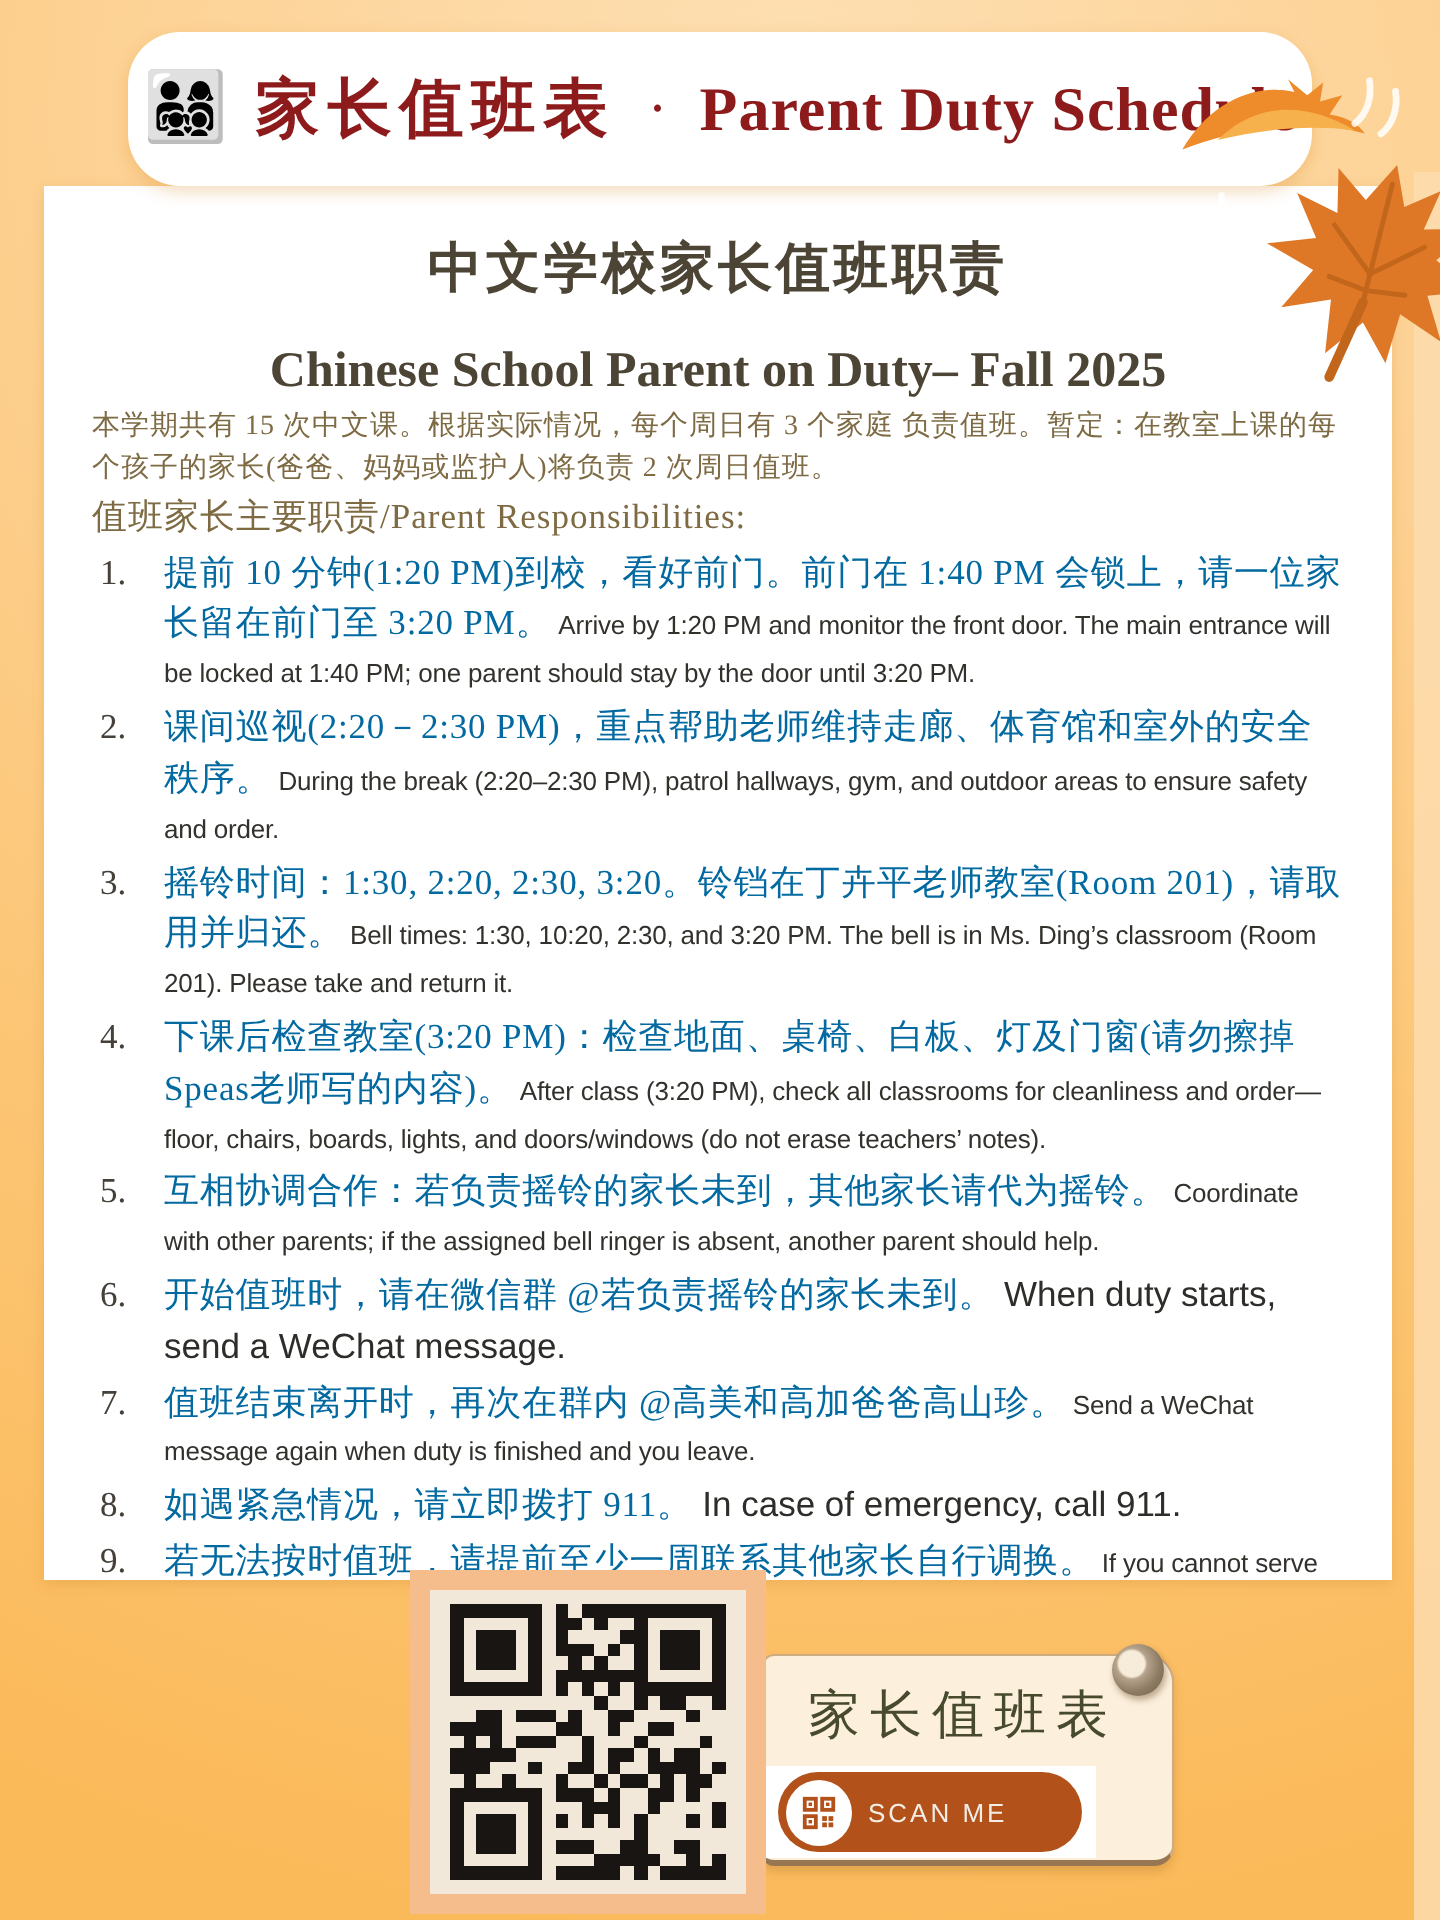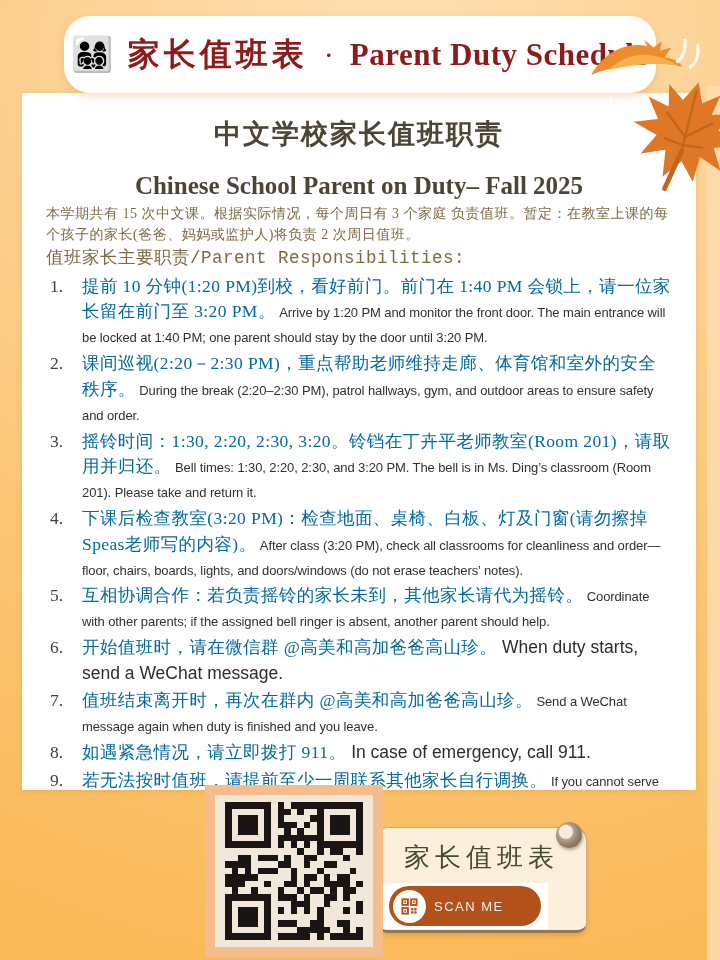--- a/index.html
+++ b/index.html
@@ -24,21 +24,21 @@
   .swoosh1{position:absolute;left:672px;top:34px;width:34px;height:38px;z-index:5;transform:rotate(8deg);}
   .swoosh2{position:absolute;left:592px;top:92px;width:32px;height:36px;z-index:5;transform:rotate(-14deg) scaleX(-1);}
 
   
   .sheet{position:absolute;left:22px;top:93px;width:674px;height:697px;background:#ffffff;
          z-index:3;box-sizing:border-box;padding:6px 24px 0 24px;overflow:hidden;
          box-shadow:0 2px 6px rgba(200,130,40,.25);}
   .doc-title-zh{margin:18px;text-align:center;font-size:27px;font-weight:700;letter-spacing:2px;color:#4c4536;line-height:1.3;}
   .doc-title-en{margin:0;text-align:center;font-size:25px;font-weight:700;color:#4c4536;line-height:1.25;}
   .intro{margin:2px 0 0 0;font-size:14px;line-height:1.5;color:#7e6b44;letter-spacing:.5px;}
-  .resp-heading{margin:0;font-size:17.5px;line-height:1.5;color:#7e6b44;letter-spacing:.5px;font-weight:400;font-family:Liberation Mono, monospace;}
+  .resp-heading{margin:0;font-size:17.5px;line-height:1.5;color:#7e6b44;letter-spacing:.5px;font-weight:400;}
   ol.resp{list-style:none;margin:1px 0 0 0;padding:0;}
   ol.resp li{position:relative;padding-left:36px;margin:2px 0;line-height:1.48;}
   ol.resp .num{position:absolute;left:4px;top:0;font-size:17.5px;color:#45413a;}
   ol.resp .zh{font-size:17.5px;color:#0369a1;letter-spacing:.4px;}
   ol.resp .en{font-family:"Liberation Sans",sans-serif;font-size:13px;line-height:1.45;color:#33312c;letter-spacing:-0.1px;}
   ol.resp .en.big{font-size:17.5px;line-height:1.45;color:#2e2d29;letter-spacing:0;}
 
   
   .qr-box{position:absolute;left:205px;top:785px;width:178px;height:172px;z-index:7;
           background:#f1e8d9;border:10px solid #f5bd8b;box-sizing:border-box;
@@ -106,24 +106,24 @@
   </svg>
 
   <div class="sheet">
     <h1 class="doc-title-zh">中文学校家长值班职责</h1>
     <h2 class="doc-title-en">Chinese School Parent on Duty– Fall 2025</h2>
     <p class="intro">本学期共有 15 次中文课。根据实际情况，每个周日有 3 个家庭 负责值班。暂定：在教室上课的每个孩子的家长(爸爸、妈妈或监护人)将负责 2 次周日值班。</p>
     <p class="resp-heading">值班家长主要职责/Parent Responsibilities:</p>
     <ol class="resp">
         <li><span class="num">1.</span><span class="zh">提前 10 分钟(1:20 PM)到校，看好前门。前门在 1:40 PM 会锁上，请一位家长留在前门至 3:20 PM。</span><span class="en"> Arrive by 1:20 PM and monitor the front door. The main entrance will be locked at 1:40 PM; one parent should stay by the door until 3:20 PM.</span></li>
         <li><span class="num">2.</span><span class="zh">课间巡视(2:20－2:30 PM)，重点帮助老师维持走廊、体育馆和室外的安全秩序。</span><span class="en"> During the break (2:20–2:30 PM), patrol hallways, gym, and outdoor areas to ensure safety and order.</span></li>
-        <li><span class="num">3.</span><span class="zh">摇铃时间：1:30, 2:20, 2:30, 3:20。铃铛在丁卉平老师教室(Room 201)，请取用并归还。</span><span class="en"> Bell times: 1:30, 2:20, 2:30, and 3:20 PM. The bell is in Ms. Ding’s classroom (Room 201). Please take and return it.</span></li>
+        <li><span class="num">3.</span><span class="zh">摇铃时间：1:30, 2:20, 2:30, 3:20。铃铛在丁卉平老师教室(Room 201)，请取用并归还。</span><span class="en"> Bell times: 1:30, 10:20, 2:30, and 3:20 PM. The bell is in Ms. Ding’s classroom (Room 201). Please take and return it.</span></li>
         <li><span class="num">4.</span><span class="zh">下课后检查教室(3:20 PM)：检查地面、桌椅、白板、灯及门窗(请勿擦掉Speas老师写的内容)。</span><span class="en"> After class (3:20 PM), check all classrooms for cleanliness and order—floor, chairs, boards, lights, and doors/windows (do not erase teachers’ notes).</span></li>
         <li><span class="num">5.</span><span class="zh">互相协调合作：若负责摇铃的家长未到，其他家长请代为摇铃。</span><span class="en"> Coordinate with other parents; if the assigned bell ringer is absent, another parent should help.</span></li>
-        <li><span class="num">6.</span><span class="zh">开始值班时，请在微信群 @高美和高加爸爸高山珍。</span><span class="en big"> When duty starts, send a WeChat message.</span></li>
+        <li><span class="num">6.</span><span class="zh">开始值班时，请在微信群 @若负责摇铃的家长未到。</span><span class="en big"> When duty starts, send a WeChat message.</span></li>
         <li><span class="num">7.</span><span class="zh">值班结束离开时，再次在群内 @高美和高加爸爸高山珍。</span><span class="en"> Send a WeChat message again when duty is finished and you leave.</span></li>
         <li><span class="num">8.</span><span class="zh">如遇紧急情况，请立即拨打 911。</span><span class="en big"> In case of emergency, call 911.</span></li>
         <li><span class="num">9.</span><span class="zh">若无法按时值班，请提前至少一周联系其他家长自行调换。</span><span class="en"> If you cannot serve on your assigned day, please arrange a swap with another parent at least one week in advance.</span></li>
       </ol>
   </div>
 
   <div class="qr-box">
     <div class="qr-grid">
         <i class="m"></i>
         <i class="m"></i>

